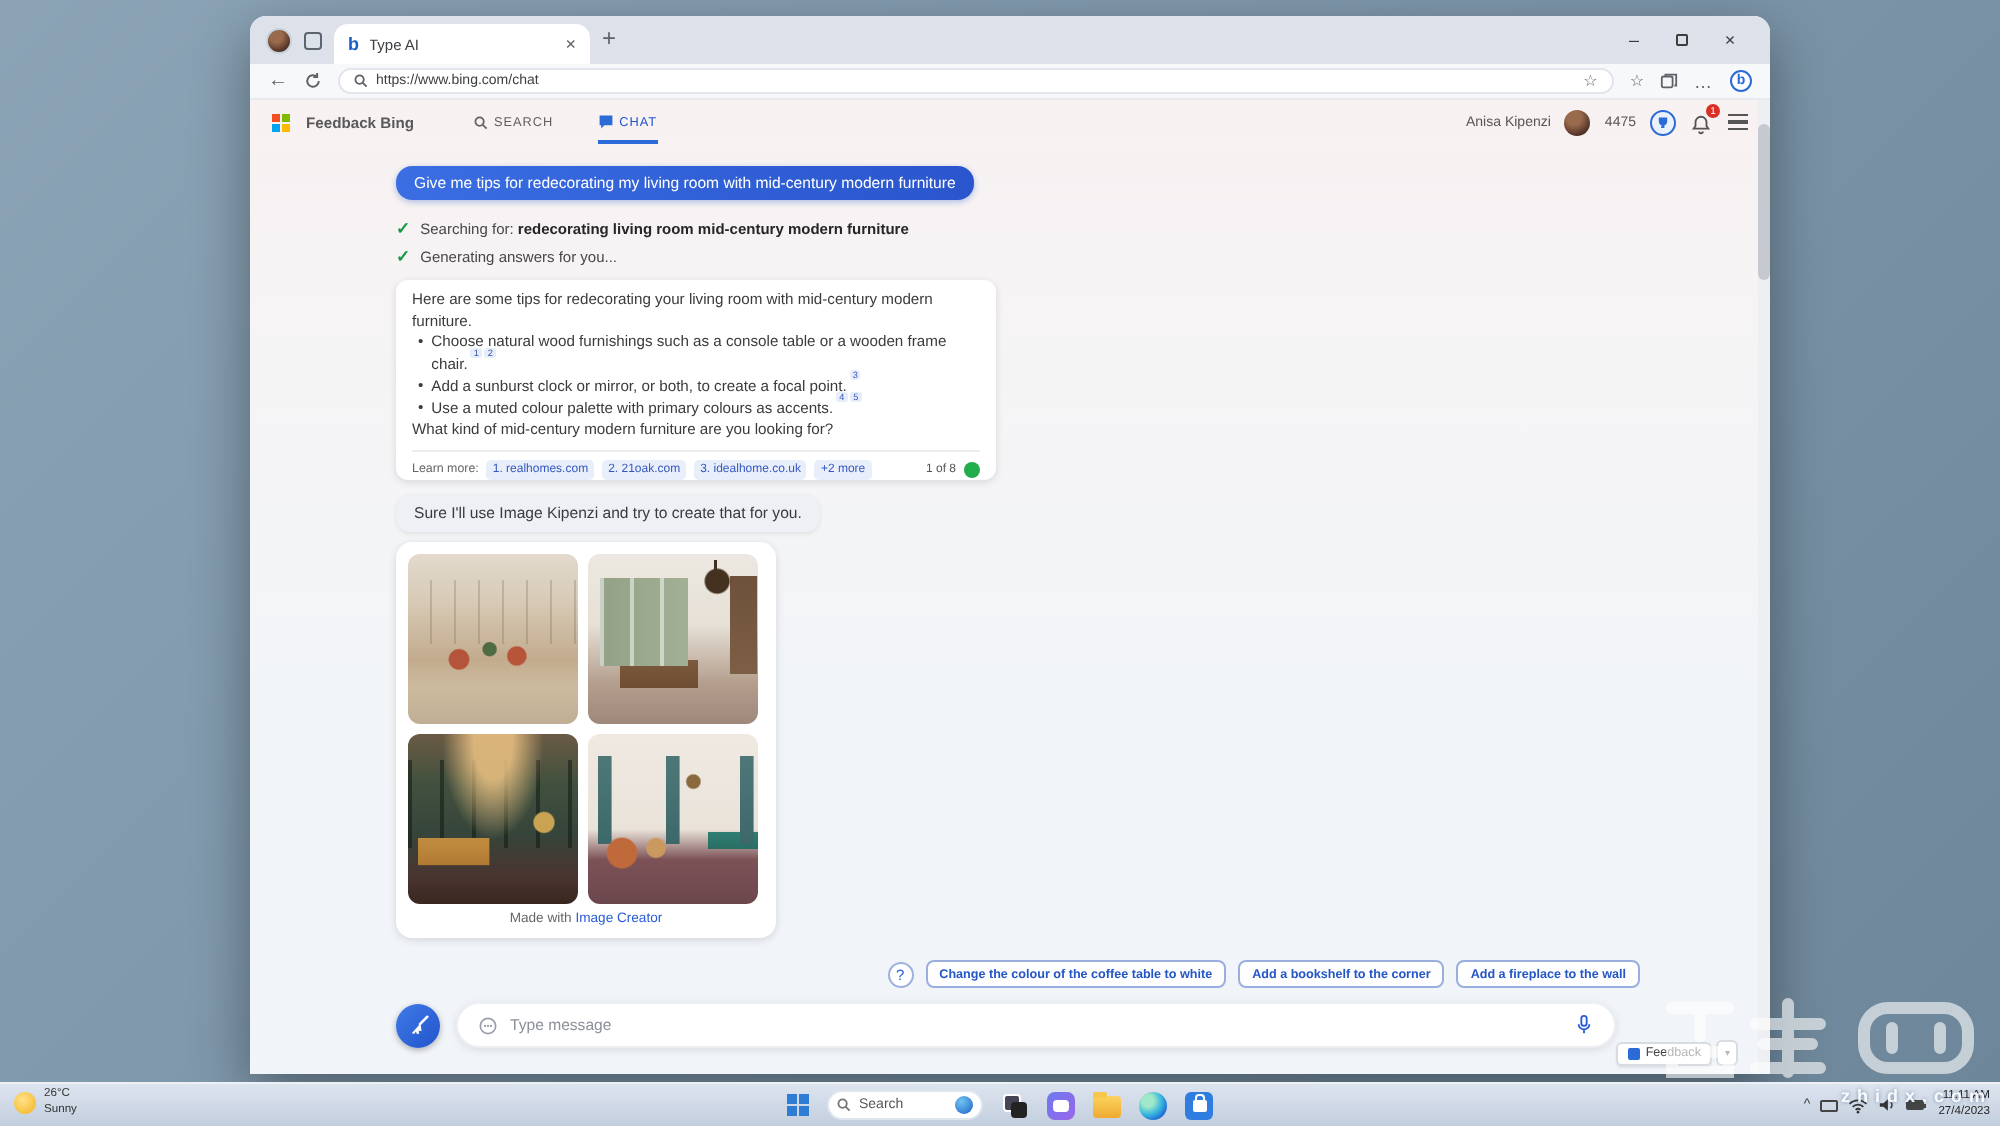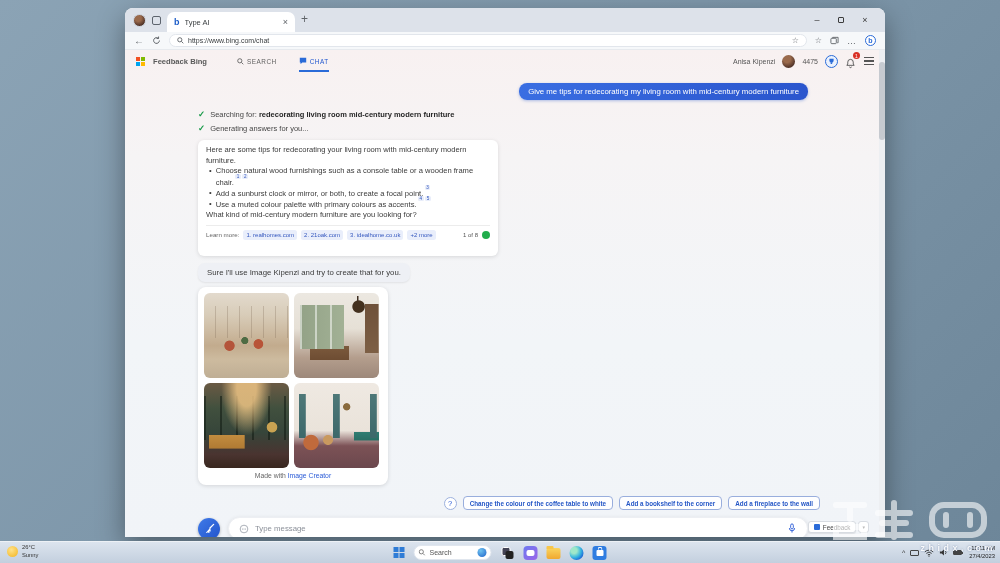--- a/index.html
+++ b/index.html
@@ -58,31 +58,31 @@
   .points{font-size:7px;color:#555}
   .medal{width:13px;height:13px;border-radius:50%;border:1.3px solid #2a6bd8;display:flex;
          align-items:center;justify-content:center;background:#eaf1fd}
   .bellwrap{position:relative;width:12px;height:12px}
   .badge{position:absolute;top:-3px;right:-3px;width:7px;height:7px;border-radius:50%;
          background:#d93025;color:#fff;font-size:5px;display:flex;align-items:center;justify-content:center}
   .burger{display:flex;flex-direction:column;gap:2px}
   .burger i{width:10px;height:1.2px;background:#555;display:block}
 
   .chatcol{margin-left:73px;width:610px;display:flex;flex-direction:column}
-  .row-r{display:flex;justify-content:flex-end}
+  .row-r{display:flex;}
   .bubble{background:linear-gradient(100deg,#3a6ee2,#2a55cd);color:#fff;font-size:7.8px;
           padding:4px 9px;border-radius:8px;box-shadow:0 1px 3px rgba(33,86,200,.35)}
   .mt11{margin-top:11px}
   .status{display:flex;align-items:center;gap:5px;font-size:7.5px;color:#474747}
   .status b{color:#262626}
   .check{color:#179a48;font-size:8.5px;font-weight:bold;line-height:1}
   .s1{margin-top:10px}.s2{margin-top:5px}
 
   .card{width:300px;background:#fff;border-radius:6px;box-shadow:0 1px 4px rgba(0,0,0,.12);
-        padding:5px 8px 16px;margin-top:7px;font-size:7.6px;color:#3b3b3b;line-height:1.4}
+        padding:5px 8px 0;margin-top:7px;font-size:7.6px;color:#3b3b3b;line-height:1.4}
   .bullet{display:flex;gap:4px;margin-left:3px}
   .bullet .dot{line-height:1.4}
   sup.cit{font-size:4.6px;color:#3156bd;background:#e8edfa;border-radius:1.5px;padding:0 1.5px;
           margin-left:1.5px;position:relative;top:-3px}
   .cfooter{display:flex;align-items:center;gap:4px;border-top:1px solid #ececec;margin-top:4px;
            padding-top:4px;font-size:6.2px;color:#666}
   .cite{background:#e9eefb;color:#3558bf;border-radius:2.5px;padding:1px 3px;font-size:6px;white-space:nowrap}
   .pgind{margin-left:auto;color:#555;font-size:6px}
   .gdot{width:8px;height:8px;border-radius:50%;background:#21ad4c}
 

